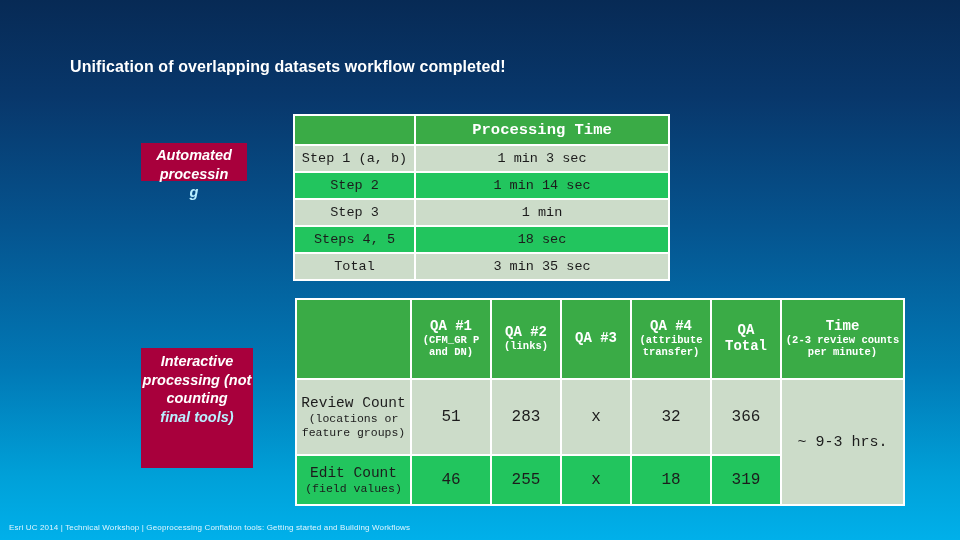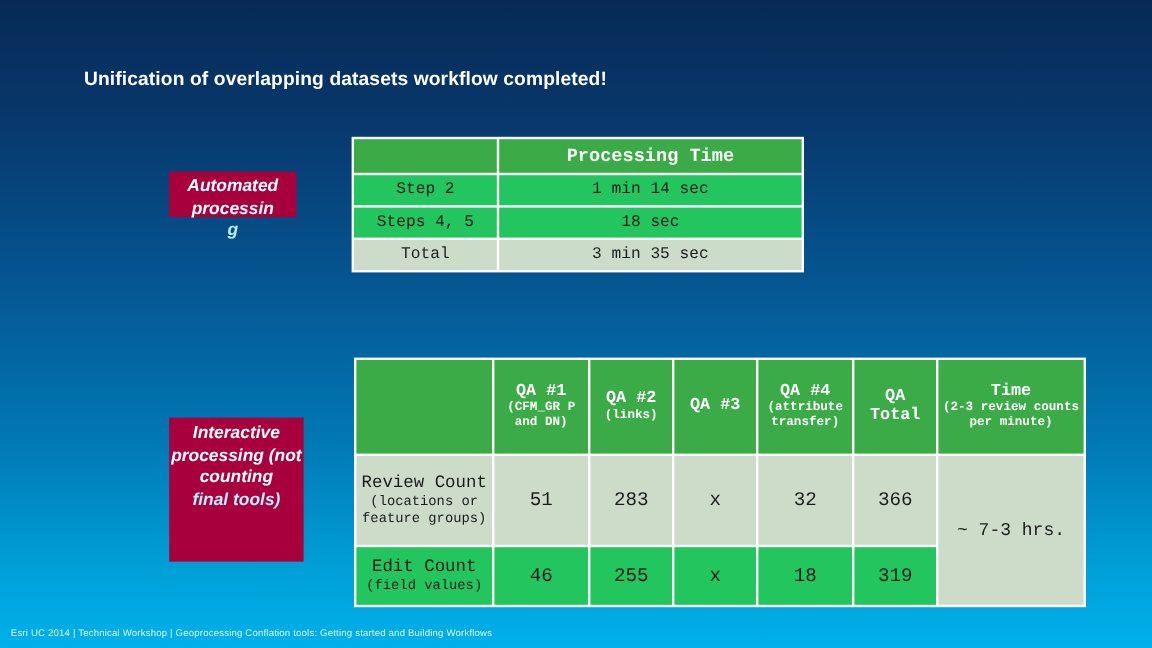--- a/index.html
+++ b/index.html
@@ -189,22 +189,30 @@
       <col class="col-time">
   </colgroup>
   <thead>
     <tr>
       <th class="hdr"></th>
       <th class="hdr">Processing Time</th>
     </tr>
   </thead>
   <tbody>
     <tr>
+      <td class="band-a">Step 1 (a, b)</td>
+      <td class="band-a">1 min 3 sec</td>
+    </tr>
+    <tr>
       <td class="band-b">Step 2</td>
       <td class="band-b">1 min 14 sec</td>
+    </tr>
+    <tr>
+      <td class="band-a">Step 3</td>
+      <td class="band-a">1 min</td>
     </tr>
     <tr>
       <td class="band-b">Steps 4, 5</td>
       <td class="band-b">18 sec</td>
     </tr>
     <tr>
       <td class="band-a">Total</td>
       <td class="band-a">3 min 35 sec</td>
     </tr>
   </tbody>
@@ -261,21 +269,21 @@
     <tr class="row-review">
       <td class="band-a rowlabel">
         <span>Review Count</span>
         <span class="sub">(locations or feature groups)</span>
       </td>
       <td class="band-a">51</td>
       <td class="band-a">283</td>
       <td class="band-a">x</td>
       <td class="band-a">32</td>
       <td class="band-a">366</td>
-      <td class="band-a time-cell" rowspan="2">~ 7-3 hrs.</td>
+      <td class="band-a time-cell" rowspan="2">~ 9-3 hrs.</td>
     </tr>
     <tr class="row-edit">
       <td class="band-b rowlabel">
         <span>Edit Count</span>
         <span class="sub">(field values)</span>
       </td>
       <td class="band-b">46</td>
       <td class="band-b">255</td>
       <td class="band-b">x</td>
       <td class="band-b">18</td>

